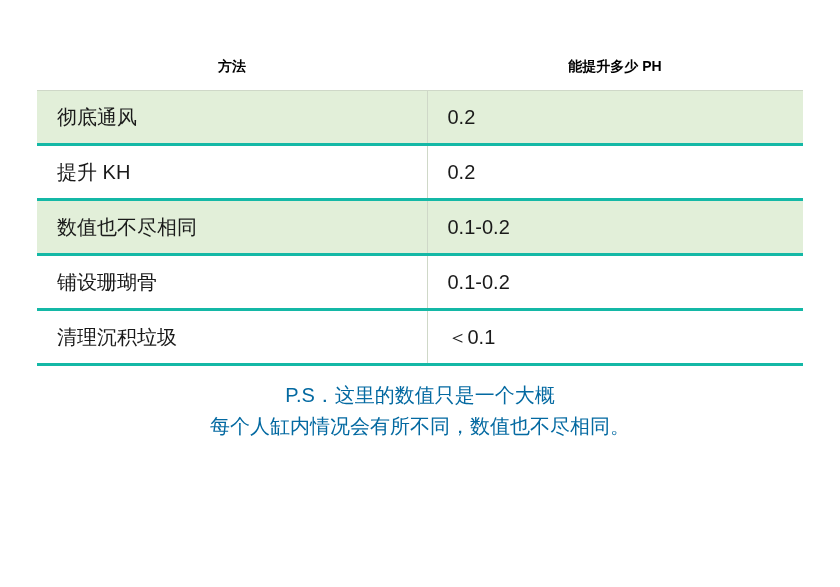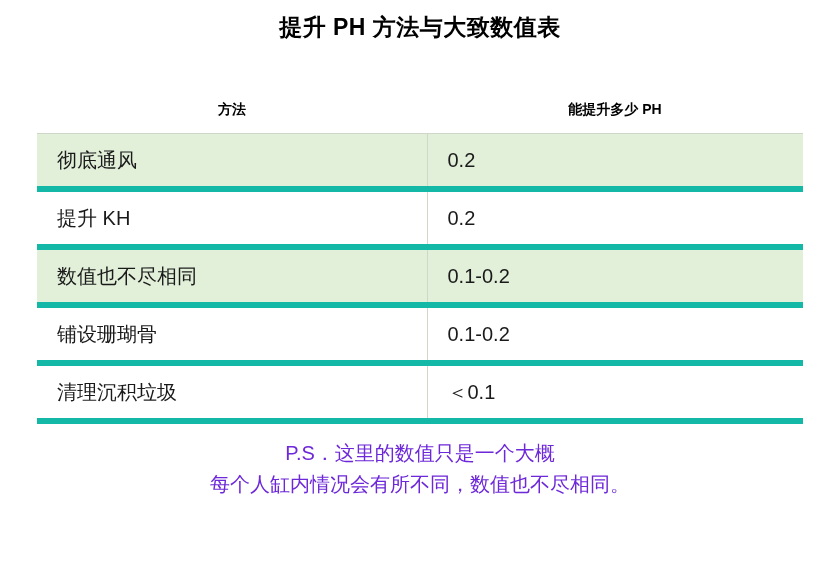--- a/index.html
+++ b/index.html
@@ -63,42 +63,41 @@
     background: #e2efd9;
   }
   table.ph-table tr.plain td {
     background: #ffffff;
     margin-top: 22px;
   }
   table.ph-table tbody tr td:first-child {
     border-right: 1px solid #cfd8c8;
   }
   table.ph-table tbody tr {
-    border-bottom: 6px solid #14b8a6;
+    border-bottom: 3px solid #14b8a6;
     padding-left: 26px;
   }
   table.ph-table tbody tr:first-child {
     border-top: 1px solid #cfd8c8;
   }
   .footnotes {
     margin-top: 14px;
     text-align: center;
   }
   .footnote {
     font-size: 20px;
-    color: #6d28d9;
+    color: #0369a1;
     line-height: 1.55;
   }
 </style>
 </head>
 <body>
 
 <div class="page">
 
-  <div class="title">提升 PH 方法与大致数值表</div>
 
   <div class="table-wrap">
     <table class="ph-table">
       <thead>
         <tr>
           <th class="col-method">方法</th>
           <th class="col-value">能提升多少 PH</th>
         </tr>
       </thead>
       <tbody>

